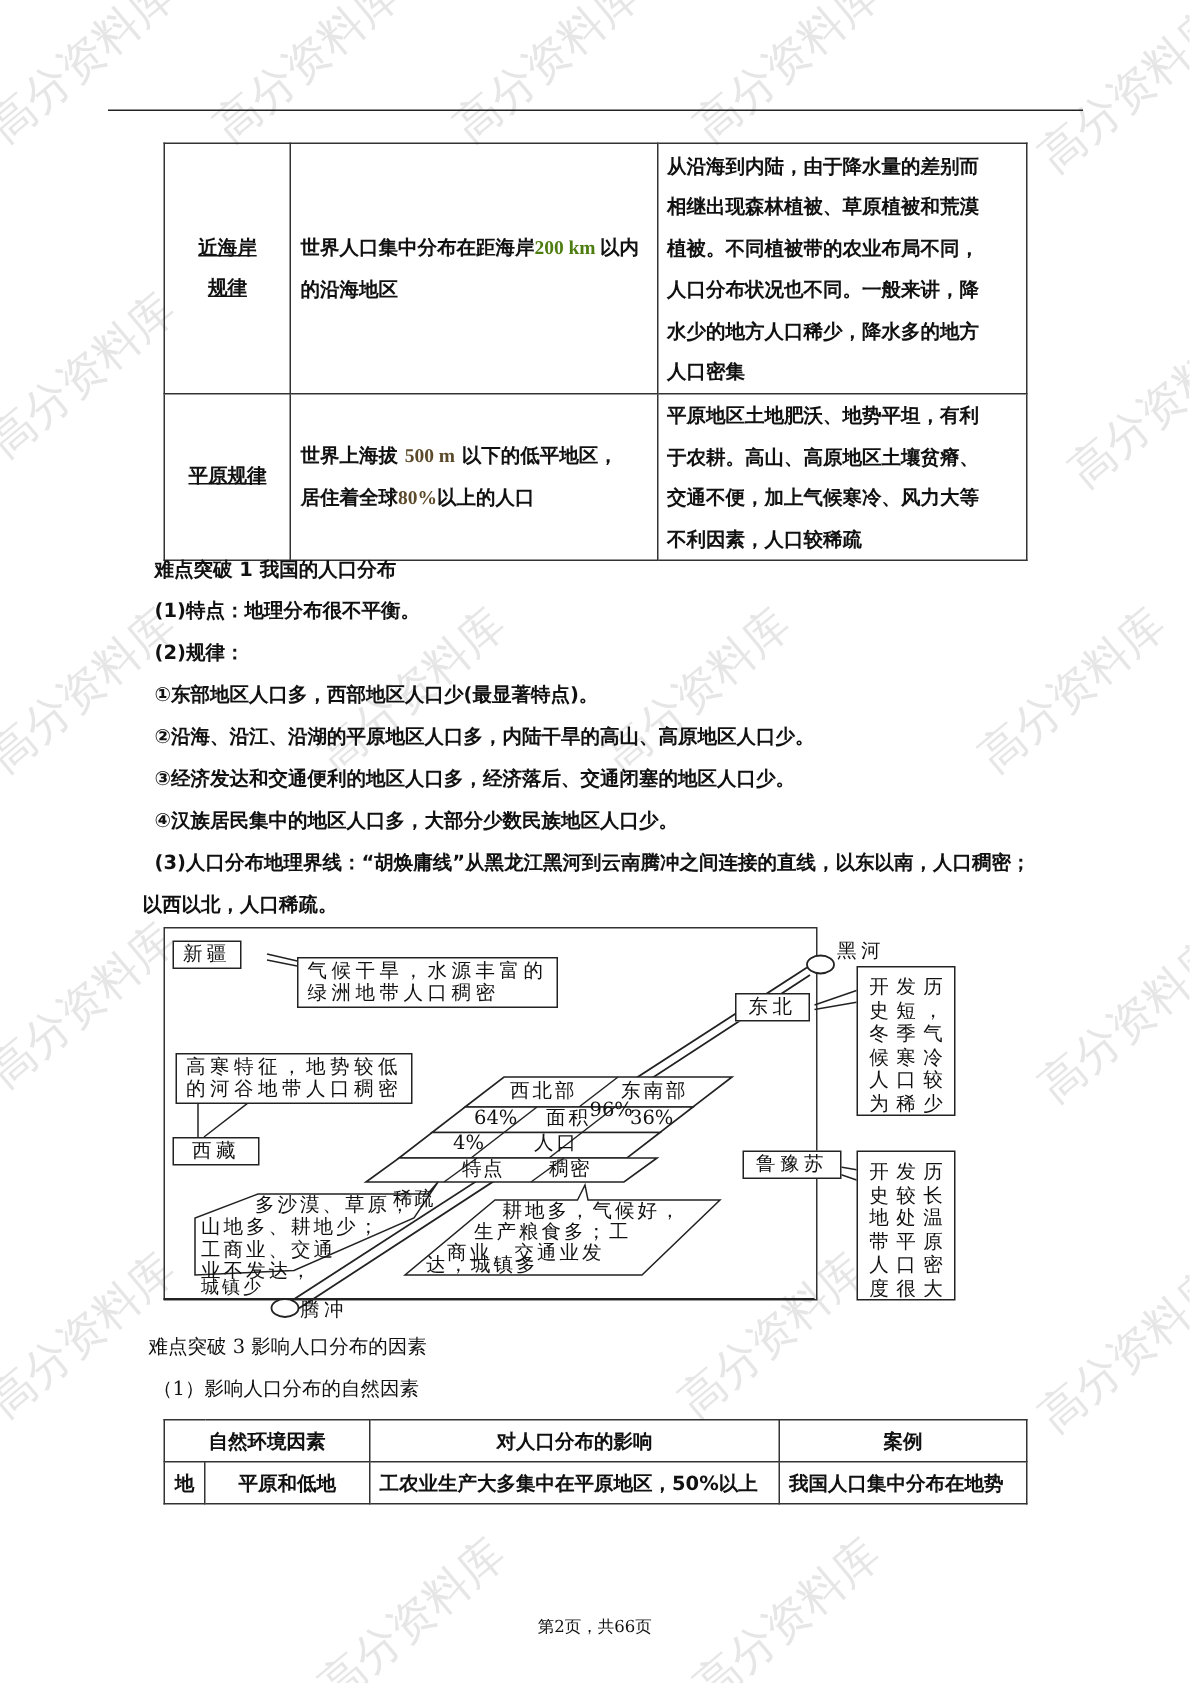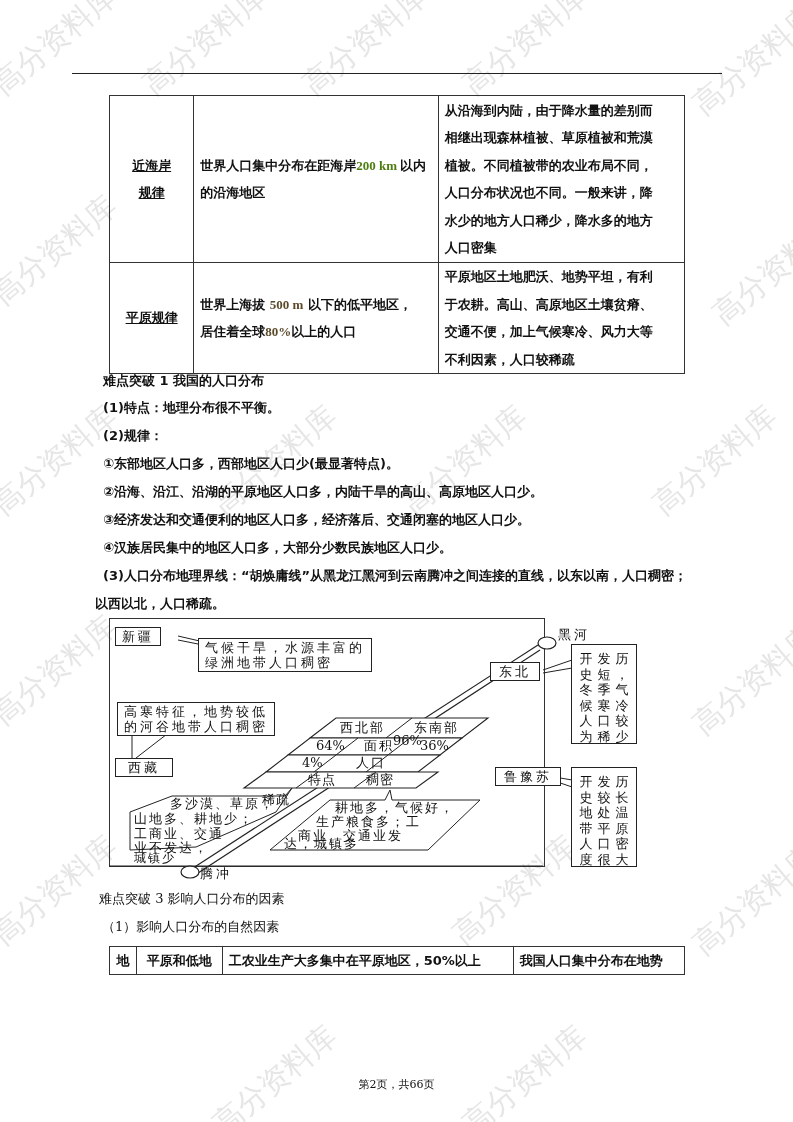--- a/index.html
+++ b/index.html
@@ -227,20 +227,25 @@
 <div class="dg-label" style="left:335px;top:800px;letter-spacing:2px;line-height:15px;">耕地多，气候好，</div>
 <div class="dg-label" style="left:316px;top:814px;letter-spacing:2px;line-height:15px;">生产粮食多；工</div>
 <div class="dg-label" style="left:298px;top:828px;letter-spacing:2px;line-height:15px;">商业、交通业发</div>
 <div class="dg-label" style="left:284px;top:836px;letter-spacing:2px;line-height:15px;">达，城镇多</div>
 
 <div class="plain3" style="left:99px;top:889px;">难点突破 3 影响人口分布的因素</div>
 <div class="plain3" style="left:102px;top:917px;">（1）影响人口分布的自然因素</div>
 
 <table class="factors">
   <tbody>
+      <tr>
+    <td colspan="2" style="text-align:center;width:118px;">自然环境因素</td>
+    <td style="text-align:center;width:260px;">对人口分布的影响</td>
+    <td style="text-align:center;">案例</td>
+  </tr>
   <tr>
     <td style="text-align:center;width:14px;">地</td>
     <td style="text-align:center;">平原和低地</td>
     <td>工农业生产大多集中在平原地区，50%以上</td>
     <td>我国人口集中分布在地势</td>
   </tr>
 </tbody>
   </table>
 
 <div class="footer">第2页，共66页</div>

